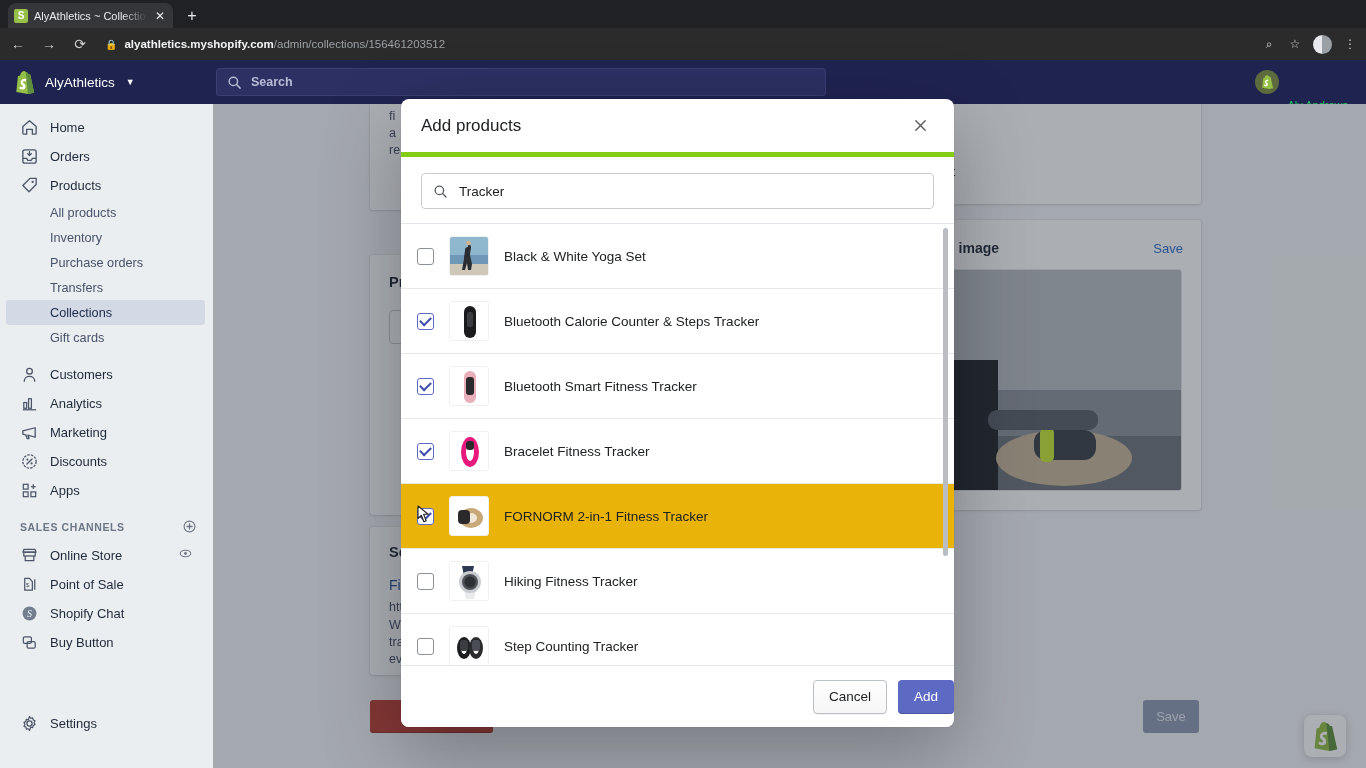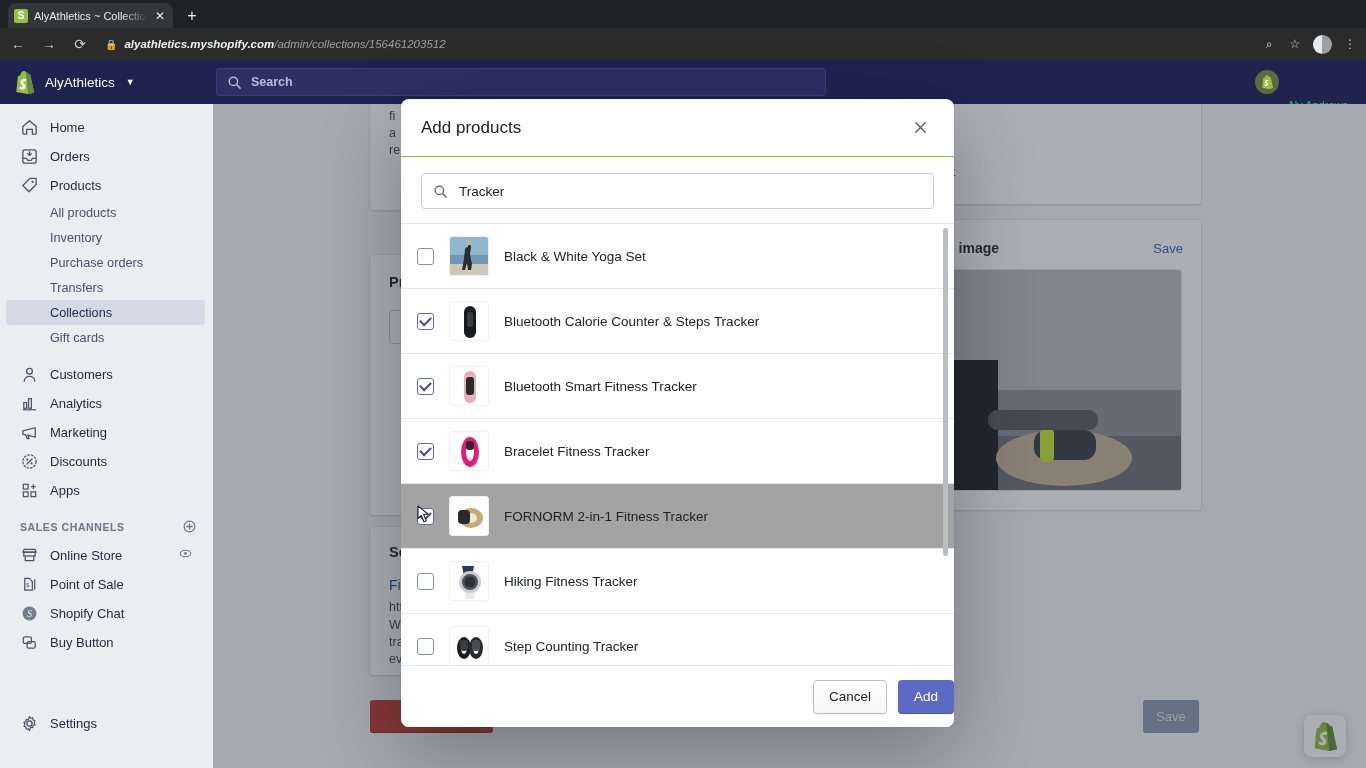--- a/index.html
+++ b/index.html
@@ -50,21 +50,21 @@
     width: 26px; height: 26px; margin-left: 5px; color: #cfd0d2;
     display: flex; align-items: center; justify-content: center;
     font-size: 14px; border-radius: 50%;
   }
   .omnibox {
     margin-left: 12px; height: 24px; flex: 1; margin-right: 10px;
     display: flex; align-items: center; gap: 7px;
     background: transparent;
   }
   .lock-ico { font-size: 10px; color: #cfd0d2; }
-  .url { font-size: 11.5px; color: #f1f3f4; white-space: nowrap; font-style: italic; }
+  .url { font-size: 11.5px; color: #f1f3f4; white-space: nowrap; }
   .url .dim { color: #9aa0a6; }
   .toolbar-right { display: flex; align-items: center; gap: 10px; padding-right: 8px; }
   .tb-ico { color: #cfd0d2; font-size: 12px; width: 16px; text-align: center; }
   .tb-avatar {
     width: 19px; height: 19px; border-radius: 50%;
     background: linear-gradient(90deg,#e8eaed 0 50%, #9aa0a6 50% 100%);
   }
 
   
   .topbar {
@@ -163,21 +163,21 @@
 
   
   .modal {
     position: absolute; left: 401px; top: 99px; width: 553px; height: 628px;
     background: #fff; border-radius: 8px; overflow: hidden;
     box-shadow: 0 26px 80px rgba(0,0,0,.28), 0 0 1px rgba(0,0,0,.3);
     display: flex; flex-direction: column;
   }
   .modal-head {
     height: 58px; flex: none; display: flex; align-items: center;
-    padding: 12px 20px; border-bottom: 1px solid #84cc16; justify-content: center;
+    padding: 12px 20px; border-bottom: 5px solid #84cc16; justify-content: center;
   }
   .modal-title { font-size: 17px; color: #202223; flex: 1; }
   .modal-close {
     width: 28px; height: 28px; display: flex; align-items: center;
     justify-content: center; color: #5c5f62; font-size: 18px;
     border-radius: 4px;
   }
   .modal-search-wrap {
     flex: none; padding: 16px 20px 14px 20px;
   }
@@ -189,21 +189,21 @@
   .modal-search-val { font-size: 13.5px; color: #202223; }
   .modal-list {
     flex: 1; overflow: hidden; position: relative;
     border-top: 1px solid #e3e6e9;
   }
   .prow {
     height: 65px; display: flex; align-items: center;
     border-bottom: 1px solid #e6e8ea; padding-left: 16px; gap: 15px;
     background: #fff;
   }
-  .prow.hover { background: #a3a3a3; }
+  .prow.hover { background: #eab308; }
   .cbox {
     width: 17px; height: 17px; flex: none; border-radius: 3px;
     border: 1.5px solid #8c9196; background: #fff;
     display: flex; align-items: center; justify-content: center;
   }
   .cbox.on { border-color: #5c6ac4; }
   .cbox.on::after {
     content: ""; width: 9px; height: 5px;
     border-left: 2px solid #3f4eae; border-bottom: 2px solid #3f4eae;
     transform: rotate(-45deg) translate(1px,-1px);

